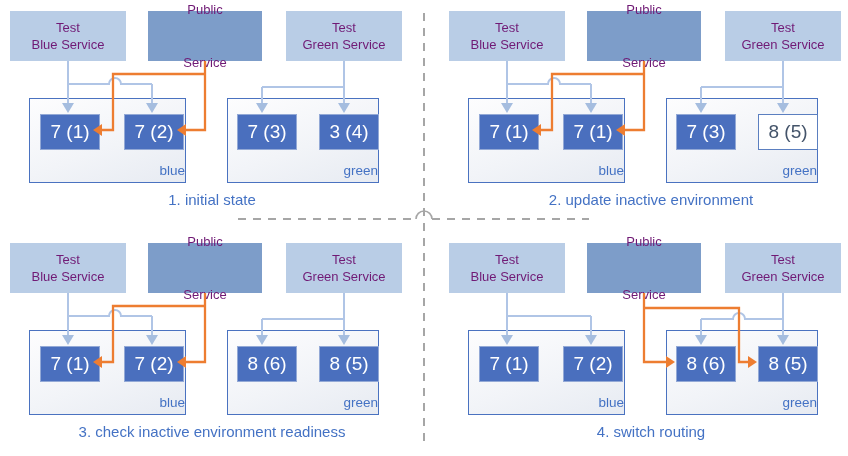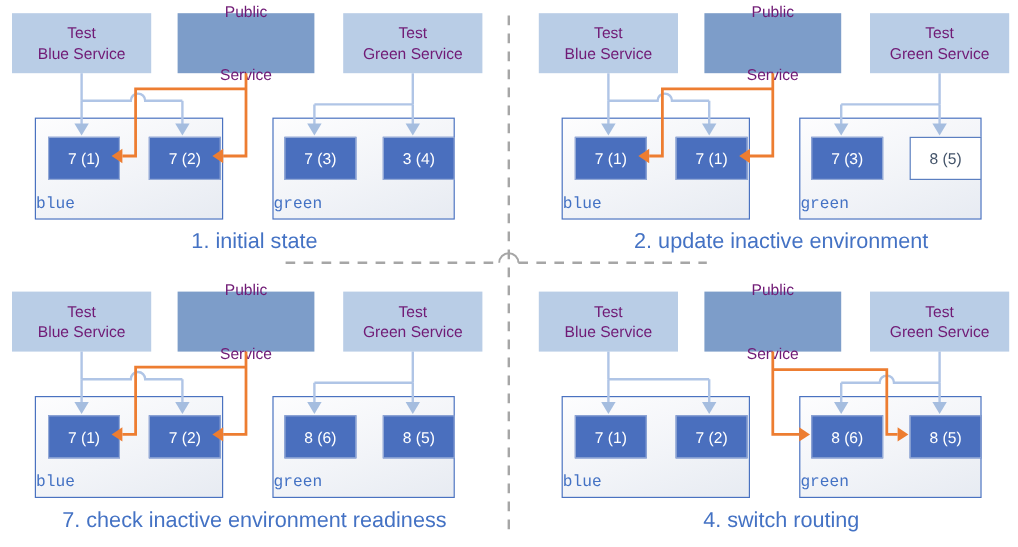--- a/index.html
+++ b/index.html
@@ -16,26 +16,26 @@
   .q3 .content{transform:translateY(4px);}
   .q4 .content{transform:translate(15px,4px);}
   .connectors{position:absolute;left:0;top:0;z-index:5;pointer-events:none;}
   .svc{position:absolute;top:11px;height:50px;z-index:1;display:flex;flex-direction:column;
        align-items:center;justify-content:center;color:#701a75;font-size:13px;line-height:17px;
        text-align:center;}
   .svc.test{background:#b9cde6;}
   .svc.public{background:#7d9dc9;gap:36px;}
   .env{position:absolute;top:98px;height:85px;z-index:1;border:1.4px solid #4a72c0;
        background:linear-gradient(160deg,#fdfdfe 0%,#f2f4f8 55%,#e7ebf2 100%);box-sizing:border-box;}
-  .env-label{position:absolute;left:0;right:0;bottom:4px;text-align:left;color:#4472c4;font-size:13.5px;font-family:Liberation Mono, monospace;}
+  .env-label{position:absolute;left:0;right:0;bottom:4px;text-align:right;color:#4472c4;font-size:13.5px;}
   .pod{position:absolute;top:15px;width:60px;height:36px;z-index:2;display:flex;align-items:center;
-       justify-content:center;font-size:13px;background:#4a6fbe;color:#ffffff;
+       justify-content:center;font-size:19px;background:#4a6fbe;color:#ffffff;
        border:1px solid #93a9d6;box-sizing:border-box;}
   .pod.outline{background:#ffffff;color:#44546a;border:1.2px solid #5b7fc0;}
-  .caption{position:absolute;left:0;right:0;top:191px;text-align:center;color:#4472c4;font-size:18px;}
+  .caption{position:absolute;left:0;right:0;top:191px;text-align:center;color:#4472c4;font-size:15px;}
 </style>
 </head>
 <body>
 
 <div class="canvas">
 
   <svg class="dividers" width="848" height="456">
     <line x1="424" y1="13" x2="424" y2="447" stroke="#a6a6a6" stroke-width="2" stroke-dasharray="8 7"></line>
     <path d="M238,219 H416" stroke="#a6a6a6" stroke-width="2" stroke-dasharray="8 7" fill="none"></path>
     <path d="M432,219 H589" stroke="#a6a6a6" stroke-width="2" stroke-dasharray="8 7" fill="none"></path>
@@ -193,21 +193,21 @@
       <div class="env" style="left:29px;width:157px;">
         <div class="pod" style="left:10px;">7 (1)</div>
         <div class="pod" style="left:94px;">7 (2)</div>
         <div class="env-label">blue</div>
       </div>
       <div class="env" style="left:227px;width:152px;">
         <div class="pod" style="left:9px;">8 (6)</div>
         <div class="pod" style="left:91px;">8 (5)</div>
         <div class="env-label">green</div>
       </div>
-      <div class="caption">7. check inactive environment readiness</div>
+      <div class="caption">3. check inactive environment readiness</div>
     </div>
   </section>
 
   <section class="quadrant q4">
     <div class="content">
       <svg class="connectors" width="424" height="228" viewBox="0 0 424 228">
         <g stroke="#b0c5e6" stroke-width="2" fill="none">
           <path d="M68,61 V84"></path>
           <path d="M68,84 H152"></path>
           <path d="M68,84 V104"></path>

